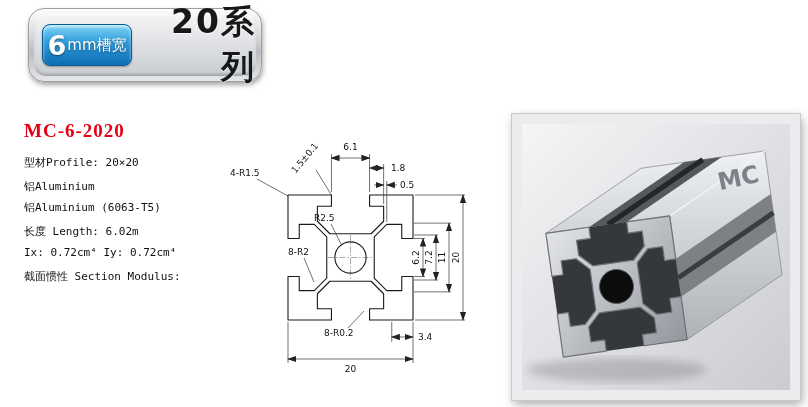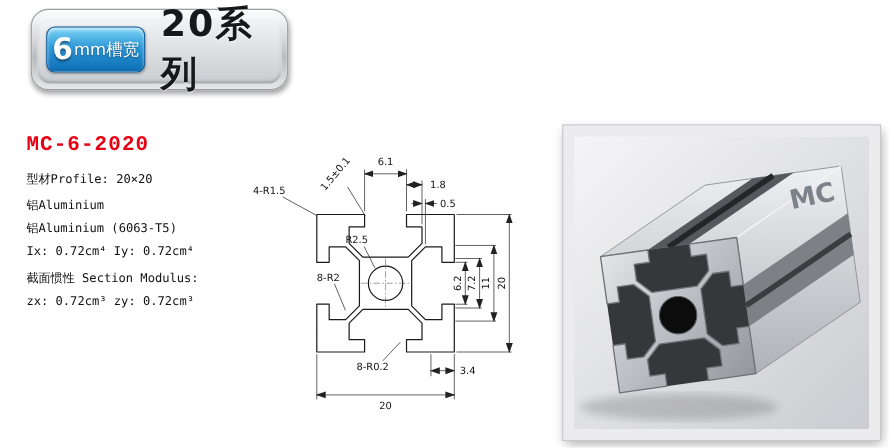--- a/index.html
+++ b/index.html
@@ -30,28 +30,28 @@
     border:1px solid #0a5a98;
     box-shadow:inset 0 2px 3px rgba(255,255,255,.65), 0 1px 2px rgba(0,0,0,.3);
     display:flex; align-items:center; justify-content:center;
     color:#fff; text-shadow:0 1px 2px rgba(0,0,0,.45);
     white-space:nowrap;
   }
   .slot-tab .num { font-size:27px; font-weight:bold; line-height:1; }
   .slot-tab .unit { font-size:15px; font-weight:normal; margin-left:1px; }
   .series-title {
     margin-left:14px; font-size:33px; font-weight:900; color:#17181a;
-    letter-spacing:2px; text-shadow:0 1px 0 rgba(255,255,255,.8);
+    letter-spacing:2px; text-shadow:0 1px 0 rgba(255,255,255,.8);text-align:right;
   }
 
   
   .specs { position:absolute; left:24px; top:120px; width:215px; color:#101010; }
   .model {
     color:#e60012; font-size:19px; font-weight:bold; letter-spacing:1px;
-    margin-bottom:12px; font-family:Liberation Mono, monospace;
+    margin-bottom:12px; font-family:Liberation Serif, serif;
   }
   .spec-line {
     font-size:11px; line-height:17px; margin-bottom:7px;
     font-family:"DejaVu Sans Mono","Liberation Mono",monospace;
     white-space:nowrap;
   }
   .spec-line.tight { margin-top:-3px; }
 
   
   .drawing { position:absolute; left:228px; top:128px; width:250px; height:252px; }
@@ -82,23 +82,23 @@
       </div>
       <div class="series-title">20系列</div>
     </div>
   </div>
 
   <div class="specs">
     <div class="model">MC-6-2020</div>
     <div class="spec-line">型材Profile: 20×20</div>
     <div class="spec-line">铝Aluminium</div>
     <div class="spec-line tight">铝Aluminium (6063-T5)</div>
+    <div class="spec-line">长度 Length: 6.02m</div>
     <div class="spec-line tight">Ix: 0.72cm⁴  Iy: 0.72cm⁴</div>
     <div class="spec-line">截面惯性 Section Modulus:</div>
-    <div class="spec-line tight">zx: 0.72cm³ zy: 0.72cm³</div>
   </div>
 
   <div class="drawing">
     <svg viewBox="0 0 250 248">
       <defs>
         <marker id="da" viewBox="0 0 10 10" refX="9" refY="5" markerWidth="9" markerHeight="9" orient="auto-start-reverse" markerUnits="userSpaceOnUse">
           <path d="M0,1.5 L10,5 L0,8.5 z" fill="#222"></path>
         </marker>
       </defs>
 

